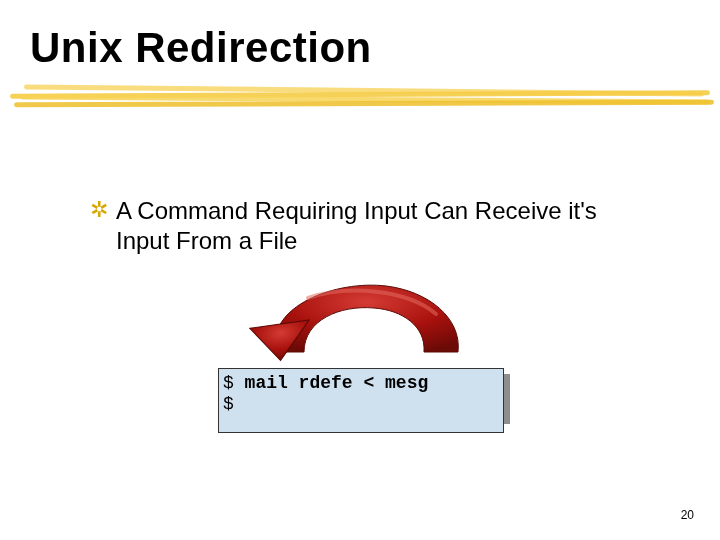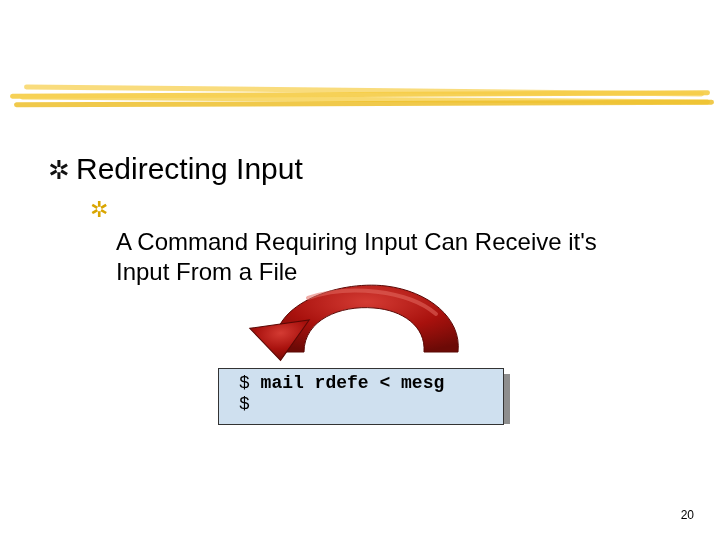--- a/index.html
+++ b/index.html
@@ -77,21 +77,20 @@
     font-family: "Zapf Dingbats", "Segoe UI Symbol", sans-serif;
     font-size: 22px;
     display: inline-block;
     width: 26px;
     vertical-align: top;
   }
   .bullet2 .text {
     display: inline-block;
     vertical-align: top;
     max-width: 520px;
-    margin-top: 31px;
   }
 
   .arrow-wrap {
     position: absolute;
     left: 218px;
     top: 278px;
     width: 260px;
     height: 90px;
   }
 
@@ -101,56 +100,54 @@
     top: 374px;
     width: 286px;
     height: 50px;
     background: #8e8e8e;
   }
   .code-box {
     position: absolute;
     left: 218px;
     top: 368px;
     width: 286px;
-    height: 57px;
+    height: 65px;
     background: #cfe0ef;
     border: 1px solid #333;
     box-sizing: border-box;
-    padding: 4px 10px 4px 20px;
+    padding: 4px 10px 4px 4px;
     font-family: "Courier New", Courier, monospace;
     font-size: 18px;
     line-height: 1.15;
     white-space: pre;
   }
   .code-box .prompt { color: #000; }
 
   .page-num {
     position: absolute;
     right: 26px;
     bottom: 18px;
     font-size: 12px;
     font-family: Arial, sans-serif;
   }
 </style>
 </head>
 <body>
 
 <div class="slide">
 
+  <div class="title">Unix Redirection</div>
 
   <div class="underline">
     <div class="stroke s1"></div>
     <div class="stroke s2"></div>
     <div class="stroke s3"></div>
     <div class="stroke s4"></div>
   </div>
 
-  <div class="bullet1">
-    <span class="glyph">✲</span><span>Redirecting Input</span>
-  </div>
 
   <div class="bullet2">
     <span class="glyph">✲</span><span class="text">A Command Requiring Input Can Receive it's Input From a File</span>
   </div>
 
   <div class="arrow-wrap">
     <svg viewBox="0 0 260 90" width="260" height="90">
       <defs>
         <radialGradient id="g" cx="50%" cy="25%" r="80%">
           <stop offset="0%" stop-color="#d43b33"></stop>

